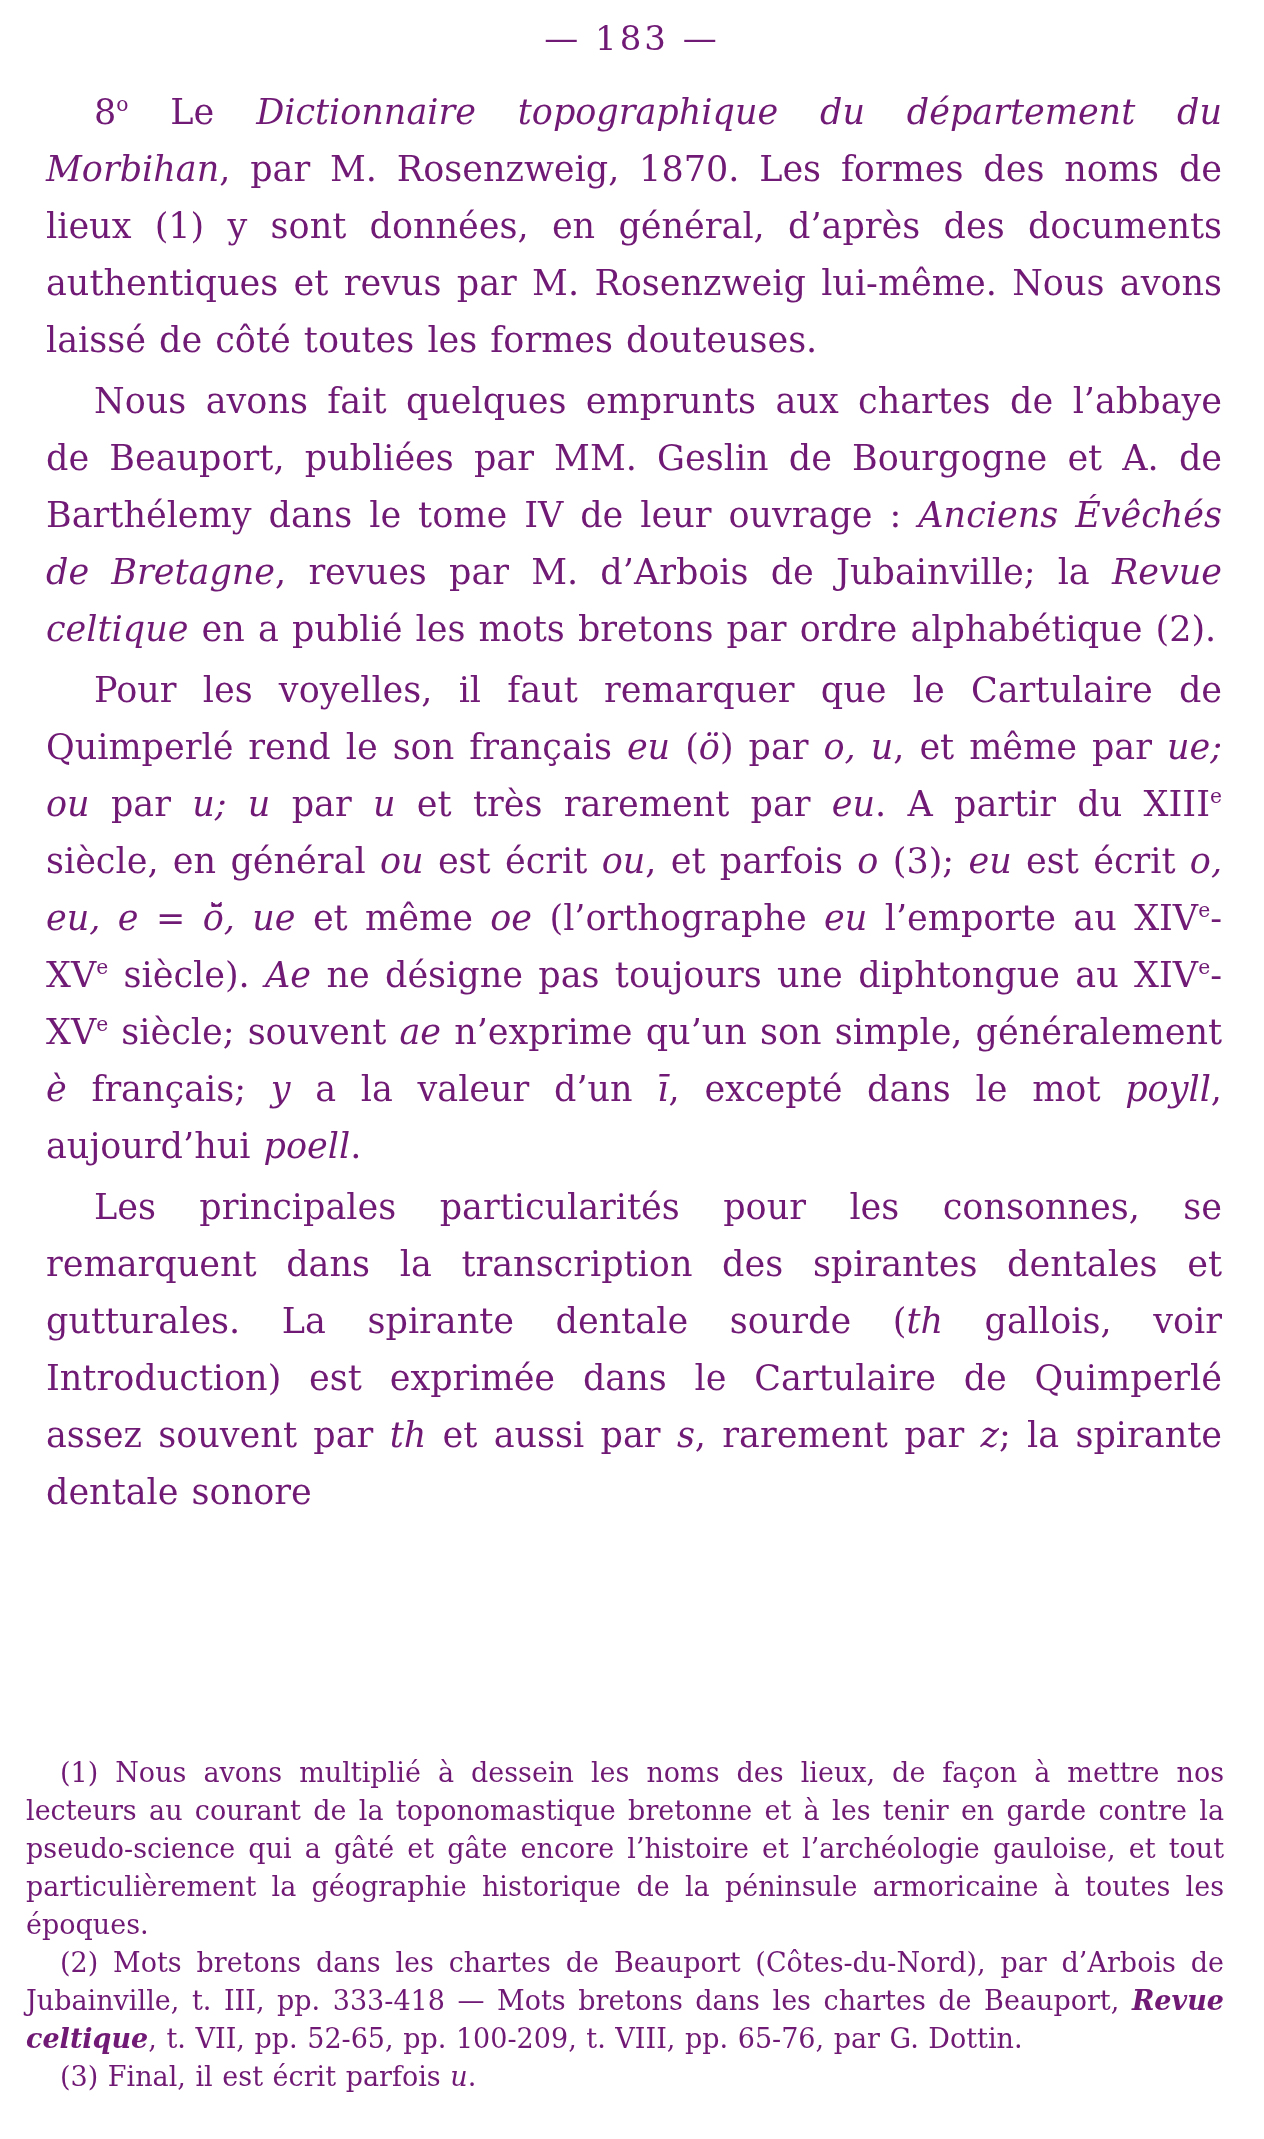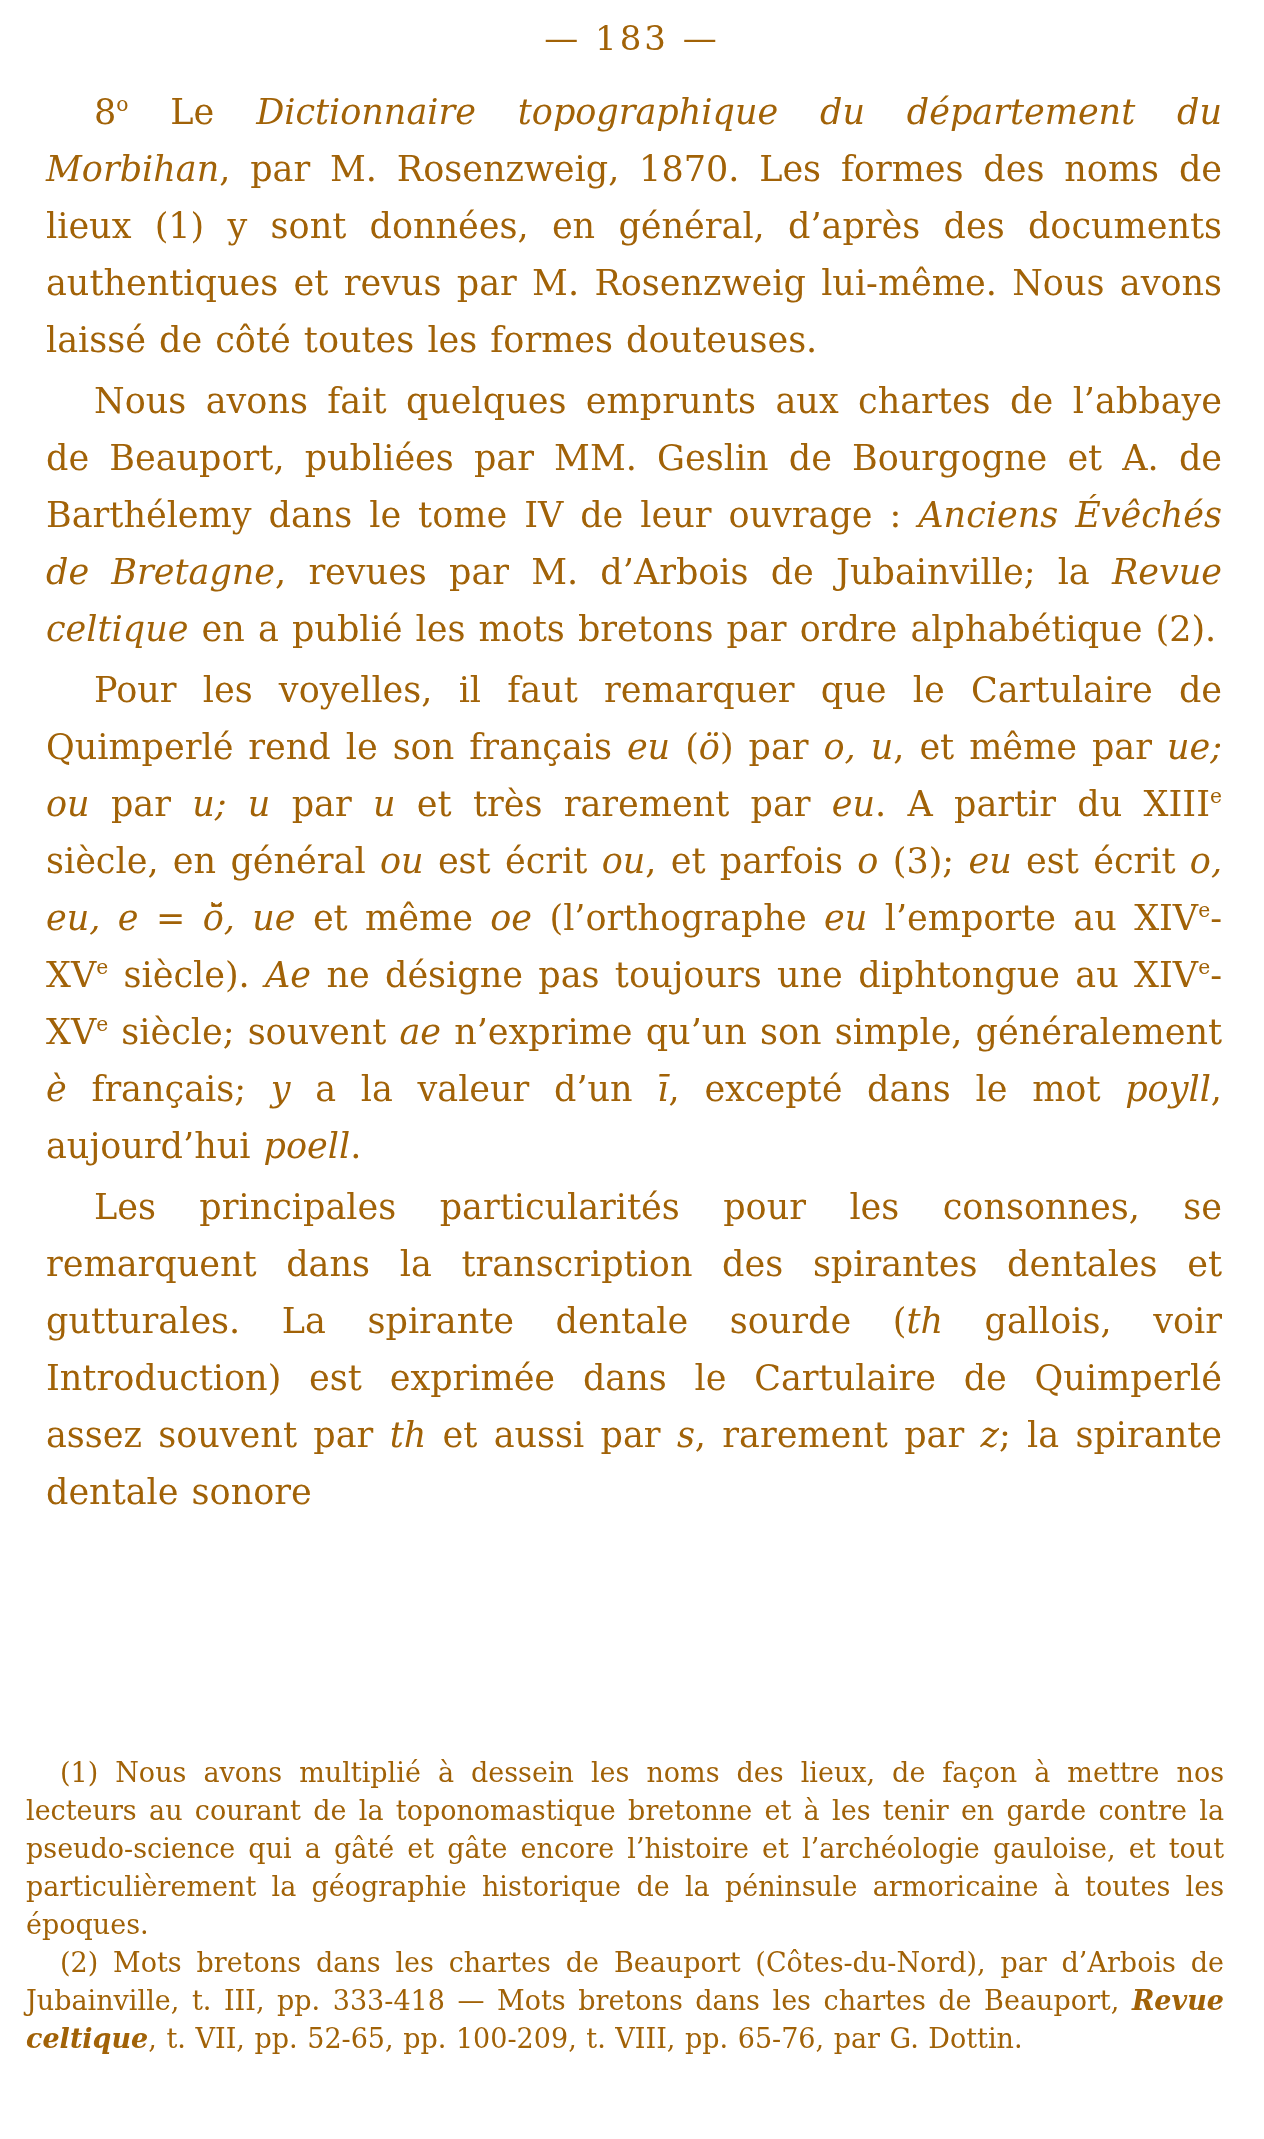--- a/index.html
+++ b/index.html
@@ -1,21 +1,21 @@
 <!DOCTYPE html>
 <html><head>
 <meta charset="utf-8">
 <style>
   html,body{margin:0;padding:0;background:#e8e8e8;}
   .page{
     position:relative;
     width:1264px;height:2139px;
     margin:0 auto;
     background:#ffffff;
-    color:#a16207;
+    color:#701a75;
     font-family:"DejaVu Serif","Liberation Serif",serif;
     overflow:hidden;
   }
   .page-number{
     position:absolute;top:18px;left:0;right:0;
     text-align:center;
     font-size:34px;
     letter-spacing:3px;
   }
   .body-text{
@@ -53,14 +53,15 @@
   <div class="body-text" id="body-container">
       <p><span>8</span><span class="sup">o</span><span> Le </span><span class="i">Dictionnaire topographique du département du Morbihan</span><span>, par M. Rosenzweig, 1870. Les formes des noms de lieux (1) y sont données, en général, d’après des documents authentiques et revus par M. Rosenzweig lui-même. Nous avons laissé de côté toutes les formes douteuses.</span></p>
       <p><span>Nous avons fait quelques emprunts aux chartes de l’abbaye de Beauport, publiées par MM. Geslin de Bourgogne et A. de Barthélemy dans le tome IV de leur ouvrage : </span><span class="i">Anciens Évêchés de Bretagne</span><span>, revues par M. d’Arbois de Jubainville; la </span><span class="i">Revue celtique</span><span> en a publié les mots bretons par ordre alphabétique (2).</span></p>
       <p><span>Pour les voyelles, il faut remarquer que le Cartulaire de Quimperlé rend le son français </span><span class="i">eu</span><span> (</span><span class="i">ö</span><span>) par </span><span class="i">o, u</span><span>, et même par </span><span class="i">ue;</span><span> </span><span class="i">ou</span><span> par </span><span class="i">u;</span><span> </span><span class="i">u</span><span> par </span><span class="i">u</span><span> et très rarement par </span><span class="i">eu</span><span>. A partir du XIII</span><span class="sup">e</span><span> siècle, en général </span><span class="i">ou</span><span> est écrit </span><span class="i">ou</span><span>, et parfois </span><span class="i">o</span><span> (3); </span><span class="i">eu</span><span> est écrit </span><span class="i">o, eu, e</span><span> = </span><span class="i">ö̆, ue</span><span> et même </span><span class="i">oe</span><span> (l’orthographe </span><span class="i">eu</span><span> l’emporte au XIV</span><span class="sup">e</span><span>-XV</span><span class="sup">e</span><span> siècle). </span><span class="i">Ae</span><span> ne désigne pas toujours une diphtongue au XIV</span><span class="sup">e</span><span>-XV</span><span class="sup">e</span><span> siècle; souvent </span><span class="i">ae</span><span> n’exprime qu’un son simple, généralement </span><span class="i">è</span><span> français; </span><span class="i">y</span><span> a la valeur d’un </span><span class="i">ī</span><span>, excepté dans le mot </span><span class="i">poyll</span><span>, aujourd’hui </span><span class="i">poell</span><span>.</span></p>
       <p><span>Les principales particularités pour les consonnes, se remarquent dans la transcription des spirantes dentales et gutturales. La spirante dentale sourde (</span><span class="i">th</span><span> gallois, voir Introduction) est exprimée dans le Cartulaire de Quimperlé assez souvent par </span><span class="i">th</span><span> et aussi par </span><span class="i">s</span><span>, rarement par </span><span class="i">z</span><span>; la spirante dentale sonore</span></p>
     </div>
 
   <div class="footnotes" id="footnotes-container">
       <p><span>(1) Nous avons multiplié à dessein les noms des lieux, de façon à mettre nos lecteurs au courant de la toponomastique bretonne et à les tenir en garde contre la pseudo-science qui a gâté et gâte encore l’histoire et l’archéologie gauloise, et tout particulièrement la géographie historique de la péninsule armoricaine à toutes les époques.</span></p>
       <p><span>(2) Mots bretons dans les chartes de Beauport (Côtes-du-Nord), par d’Arbois de Jubainville, t. III, pp. 333-418 — Mots bretons dans les chartes de Beauport, </span><span class="i b">Revue celtique</span><span>, t. VII, pp. 52-65, pp. 100-209, t. VIII, pp. 65-76, par G. Dottin.</span></p>
+      <p><span>(3) Final, il est écrit parfois </span><span class="i">u</span><span>.</span></p>
     </div>
 </div>
 
 </body></html>

